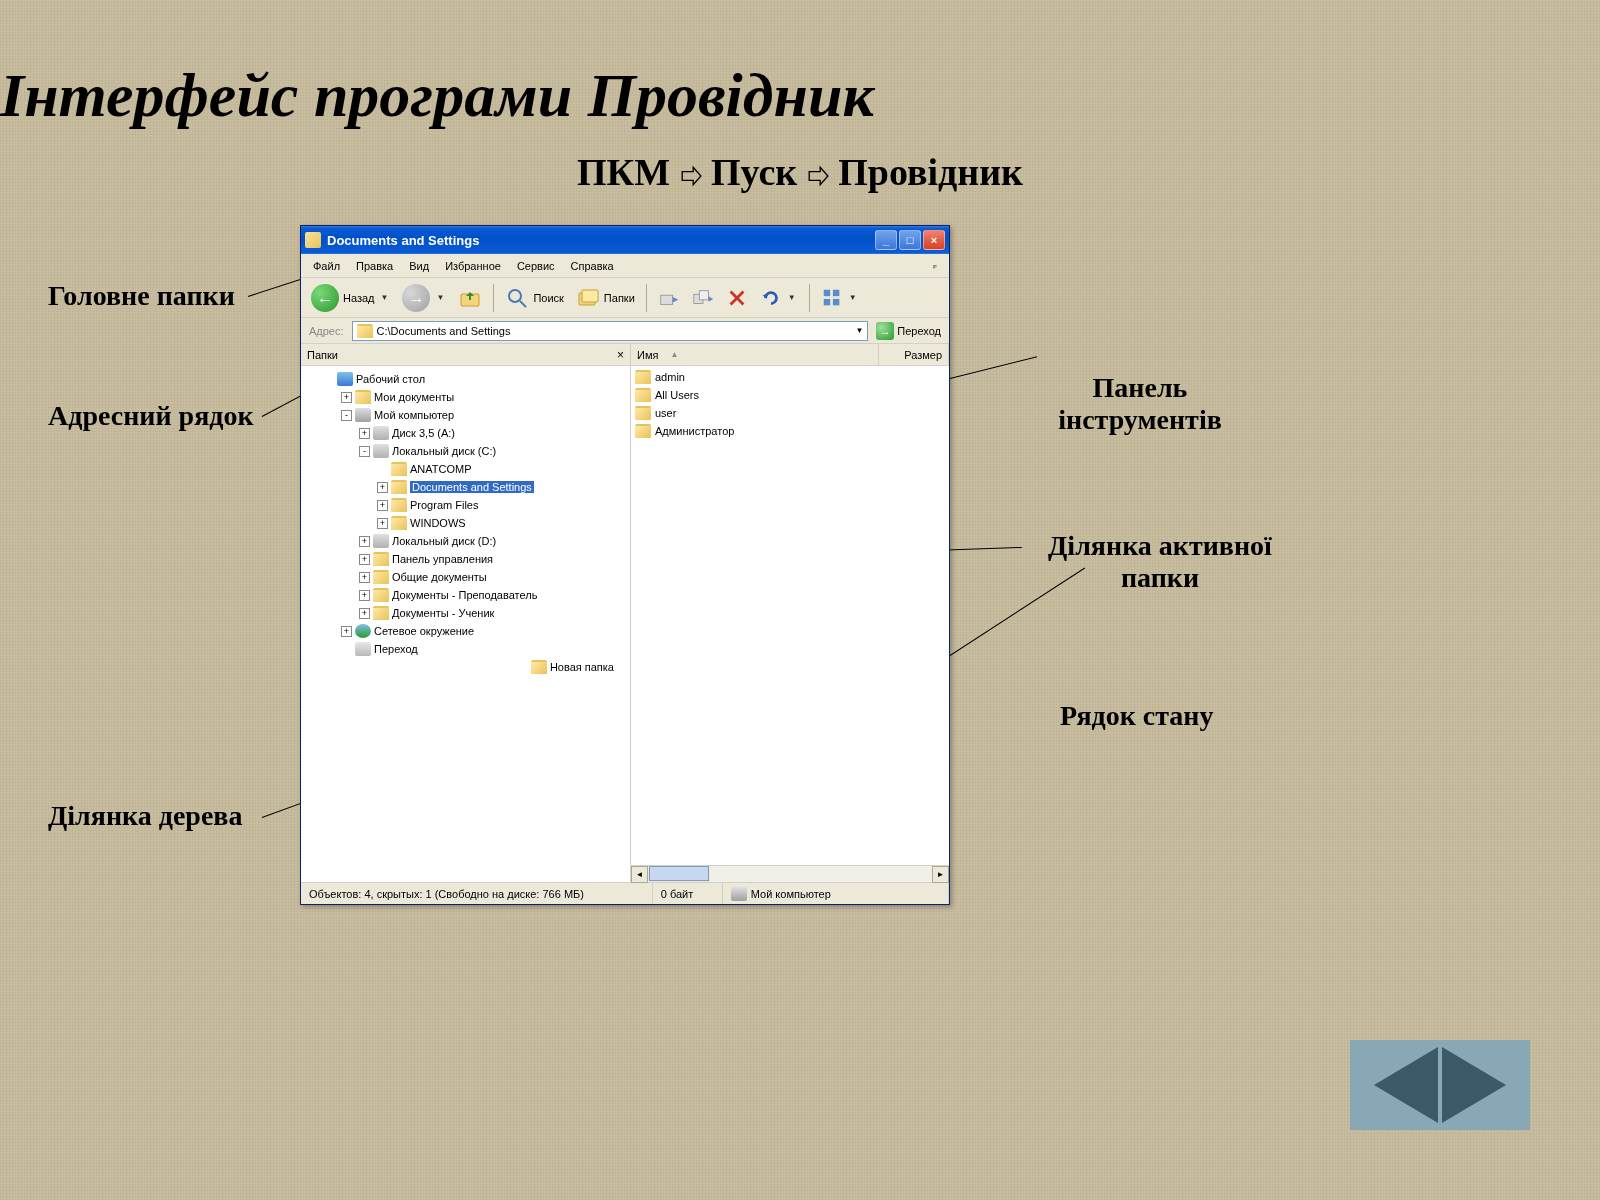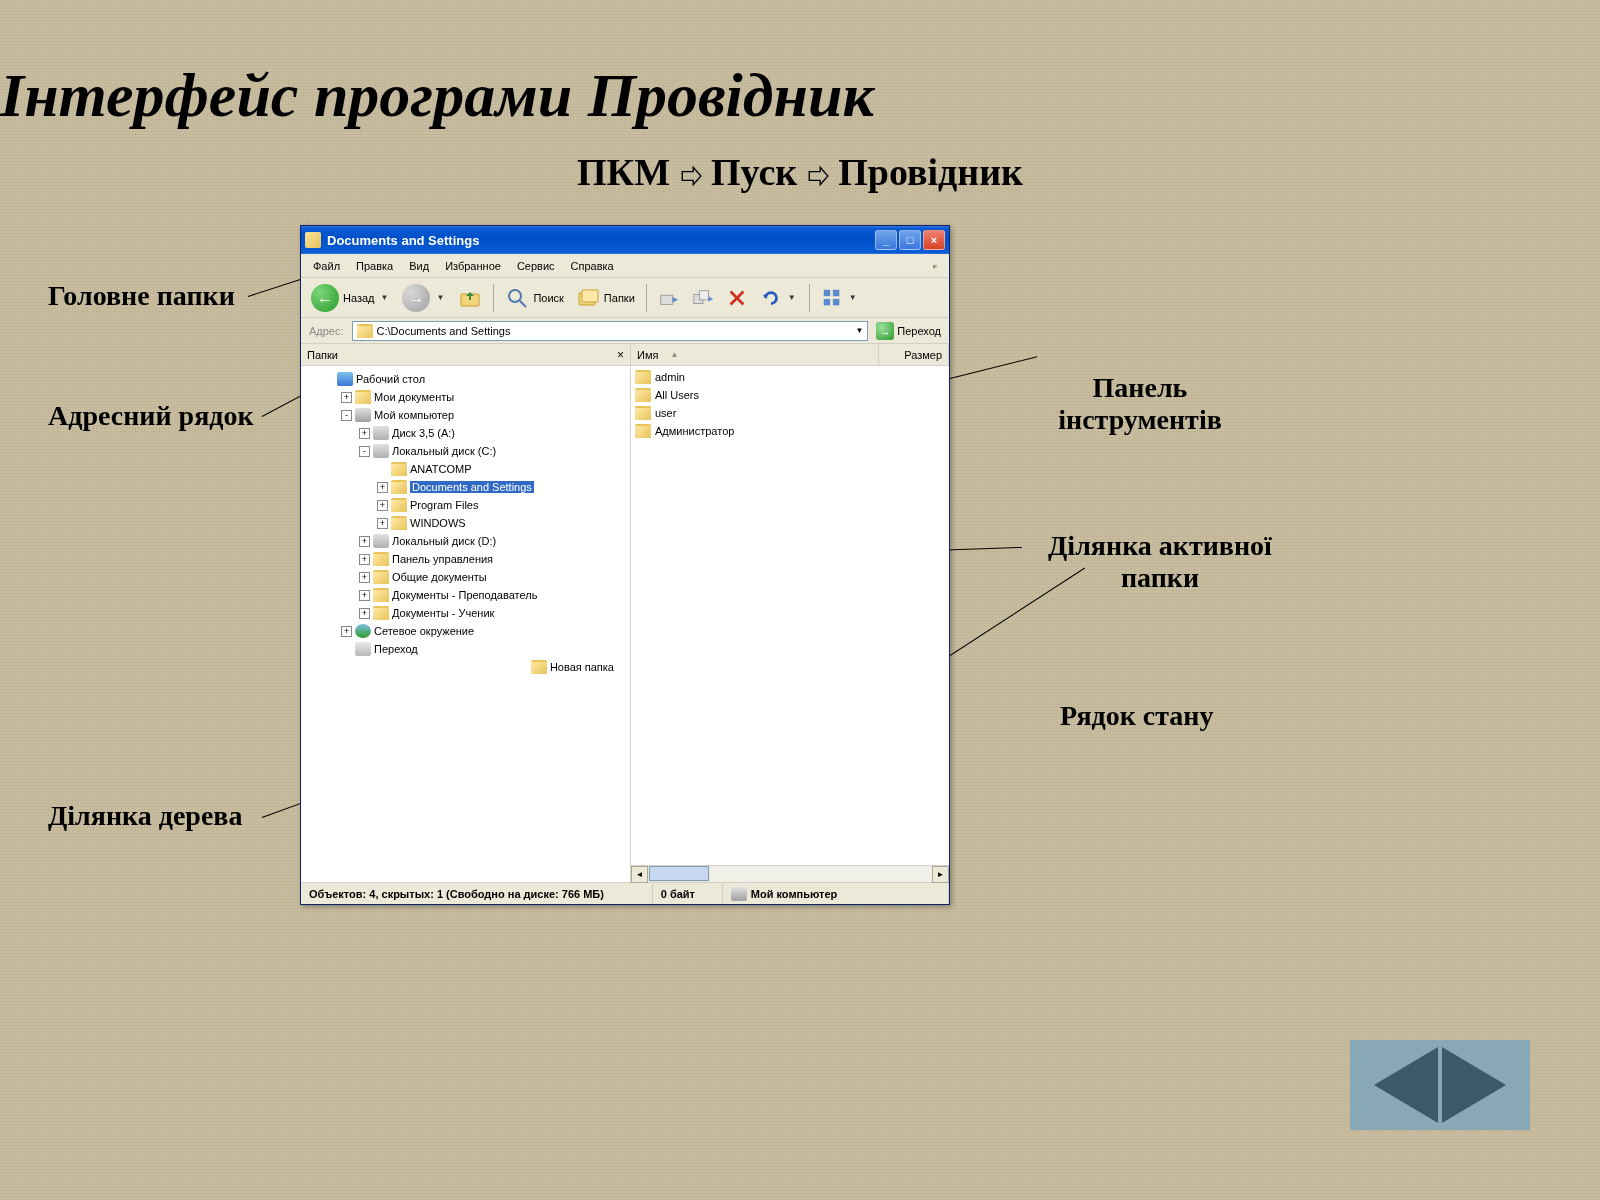--- a/index.html
+++ b/index.html
@@ -264,21 +264,21 @@
     background: #ece9d8;
     border-top: 1px solid #d4d0c8;
     display: flex;
     align-items: center;
     font-size: 11px;
   }
   .statusbar .cell {
     border-right: 1px solid #d4d0c8;
     padding: 0 8px;
     height: 100%;
-    display: flex; align-items: center; gap:4px;font-weight:bold;
+    display: flex; align-items: center; gap:4px;
   }
   
   .nav-box {
     position: absolute;
     right: 70px;
     bottom: 70px;
     width: 180px; height: 90px;
     background: #88a8b8;
     display: flex;
     align-items: center;

